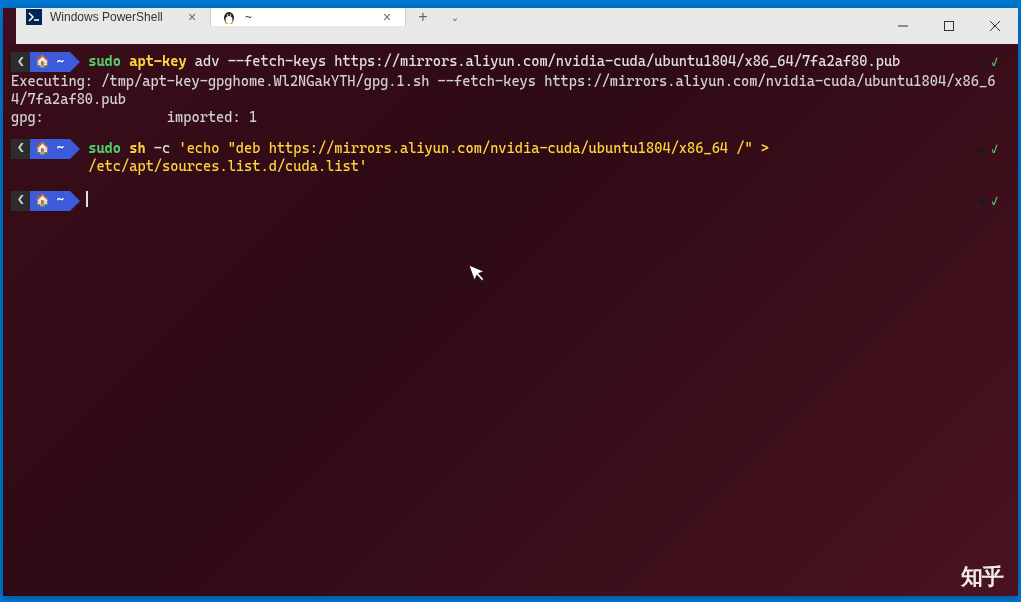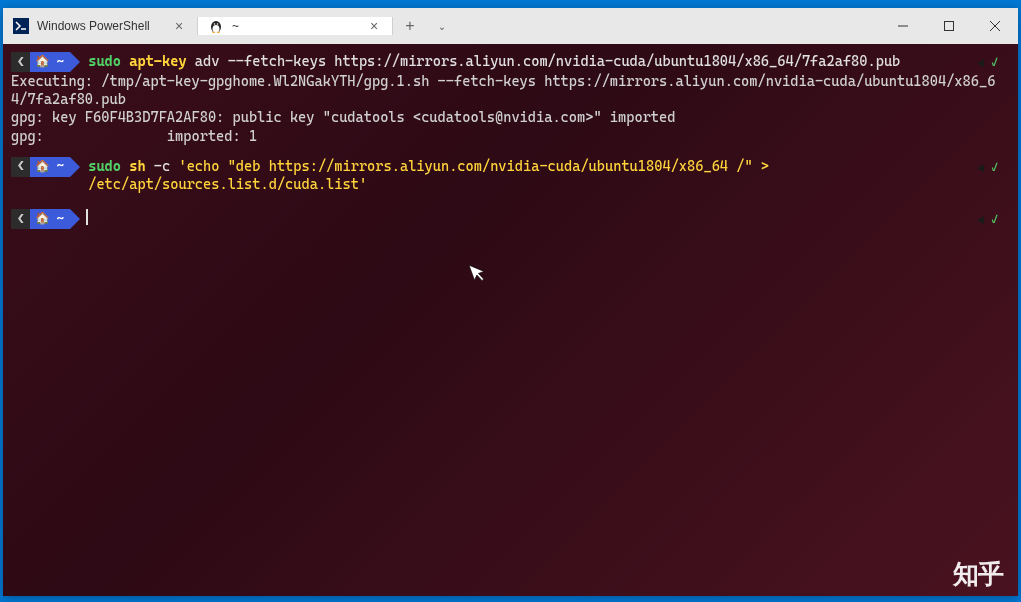--- a/index.html
+++ b/index.html
@@ -17,21 +17,22 @@
   left: 3px;
   width: 1015px;
   height: 588px;
   background: #3f0f1f;
   box-shadow: 0 2px 10px rgba(0,0,0,0.3);
 }
 .titlebar {
   height: 36px;
   background: #e8e8e8;
   display: flex;
-  align-items: center;
+  align-items: flex-start;
+  margin-left: 13px;
 }
 .tabs { display: flex; flex: 1; align-items: stretch; }
 .tab {
   display: flex;
   align-items: center;
   padding: 0 10px;
   min-width: 195px;
   border-right: 1px solid #d0d0d0;
   font-size: 12px;
   color: #333;
@@ -116,21 +117,21 @@
   top: 218px; left: 470px;
   font-size: 16px; color: #fff;
   transform: rotate(-20deg);
   pointer-events: none;
 }
 .watermark {
   position: absolute;
   bottom: 10px;
   right: 18px;
   color: rgba(255,255,255,0.92);
-  font-size: 26px;
+  font-size: 22px;
   font-family: -apple-system, "PingFang SC", "Microsoft YaHei", sans-serif;
   display: flex; align-items: center; gap: 10px;
 }
 .watermark .zh-logo { font-weight: bold; letter-spacing: -1px; }
 </style>
 </head>
 <body>
 
 <div class="window">
 
@@ -201,21 +202,20 @@
         <span class="c-sudo">sudo</span>
         <span class="c-cmd">apt-key</span>
         <span class="c-arg">adv --fetch-keys https://mirrors.aliyun.com/nvidia-cuda/ubuntu1804/x86_64/7fa2af80.pub</span>
       </span>
       <span class="right-indicators" style="top:2px;">
         <span class="ind-black">◀</span>
         <span class="ind-green">✓</span>
       </span>
     </div>
     <div class="line output">Executing: /tmp/apt-key-gpghome.Wl2NGakYTH/gpg.1.sh --fetch-keys https://mirrors.aliyun.com/nvidia-cuda/ubuntu1804/x86_64/7fa2af80.pub</div>
-    <div class="line output">gpg: key F60F4B3D7FA2AF80: public key "cudatools &lt;cudatools@nvidia.com&gt;" imported</div>
     <div class="line output">gpg:               imported: 1</div>
 
     <div style="height:10px;"></div>
 
     <div class="prompt-row" style="position:relative;">
       <span class="prompt-badges">
         <span class="badge-seg seg-dark">❮</span>
         <span class="badge-seg seg-blue" style="margin-left:-1px;">
           <span class="home-icon">🏠</span>
           <span style="margin-left:6px;">~</span>

